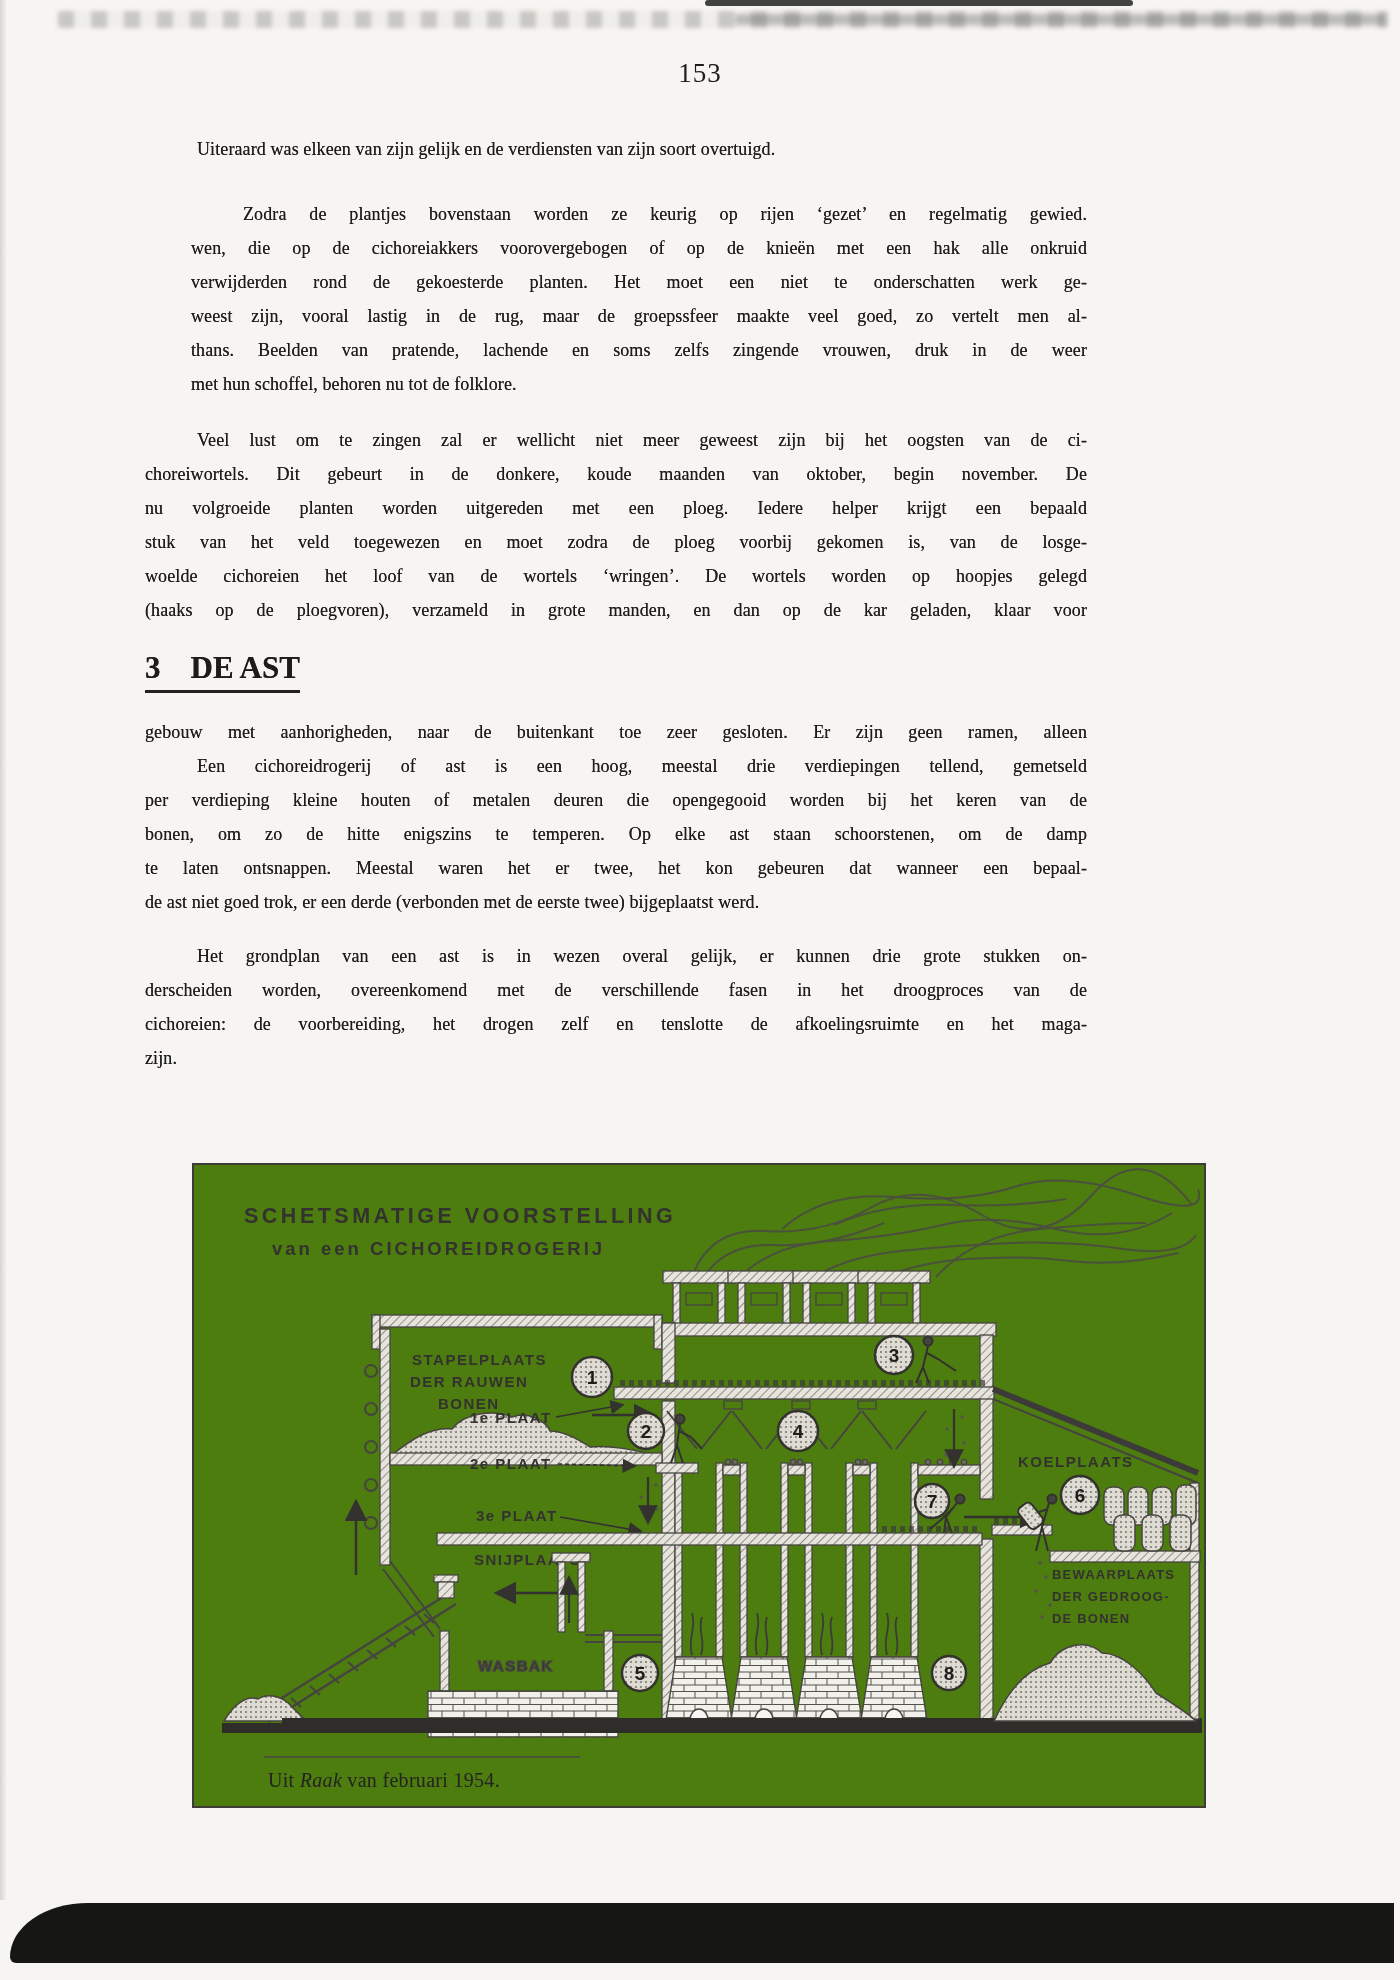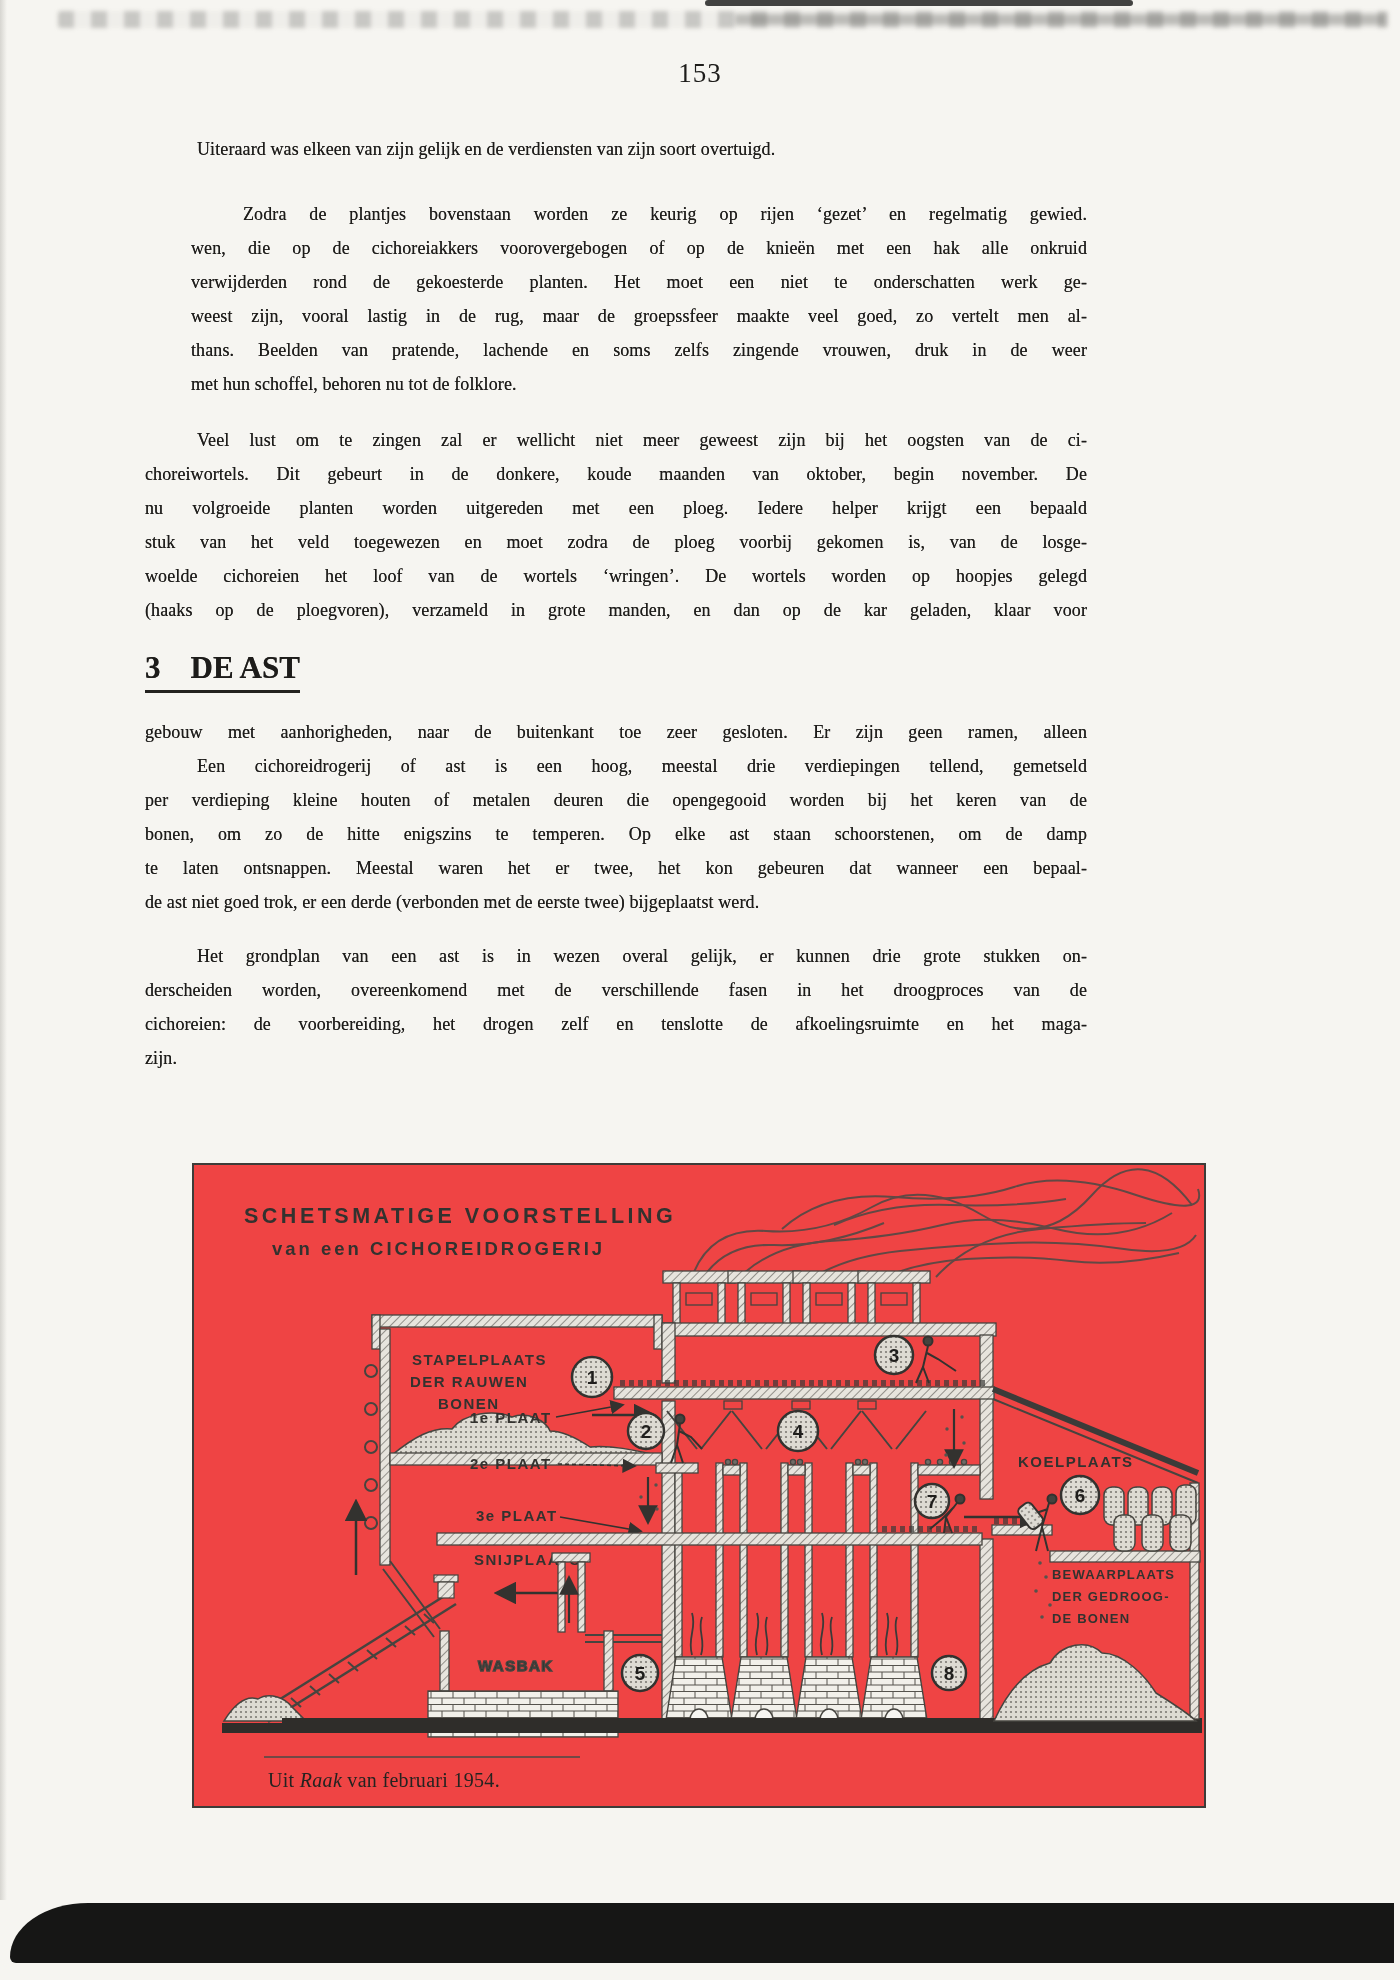--- a/index.html
+++ b/index.html
@@ -28,21 +28,21 @@
   .line.last{text-align-last:left;}
   .para.pb1{margin-top:31px;margin-left:46px;}
   .para.pb2{margin-top:22px;}
   .para.pa1{margin-top:20px;}
   .section-heading{margin-top:23px;margin-bottom:22px;font-weight:bold;font-size:31px;
     text-shadow:0 0 .4px rgba(30,28,26,.8);}
   .heading-underline{display:inline-block;border-bottom:3px solid #23221f;padding-bottom:4px;}
   .hgap{display:inline-block;width:30px;}
   
   .figure-box{position:absolute;left:192px;top:1163px;width:1010px;height:641px;
-    border:2.5px solid #3d3c39;background:#ef4444;box-sizing:content-box;}
+    border:2.5px solid #3d3c39;background:#4d7c0f;box-sizing:content-box;}
   .figure-box svg{display:block;}
   svg text{font-family:"Liberation Sans",sans-serif;fill:#33322f;}
   .dia-title1{font-size:21.5px;font-weight:bold;letter-spacing:3.5px;}
   .dia-title2{font-size:18.5px;font-weight:bold;letter-spacing:3px;}
   .dia-label{font-size:15px;font-weight:bold;letter-spacing:1.5px;}
   .dia-label-sm{font-size:13px;font-weight:bold;letter-spacing:1.2px;}
   .step-num{font-size:19px;font-weight:bold;fill:#1f1e1c;}
   .fig-caption{font-family:"Liberation Serif",serif;font-size:20px;fill:#242320;letter-spacing:.3px;}
 </style>
 </head>

